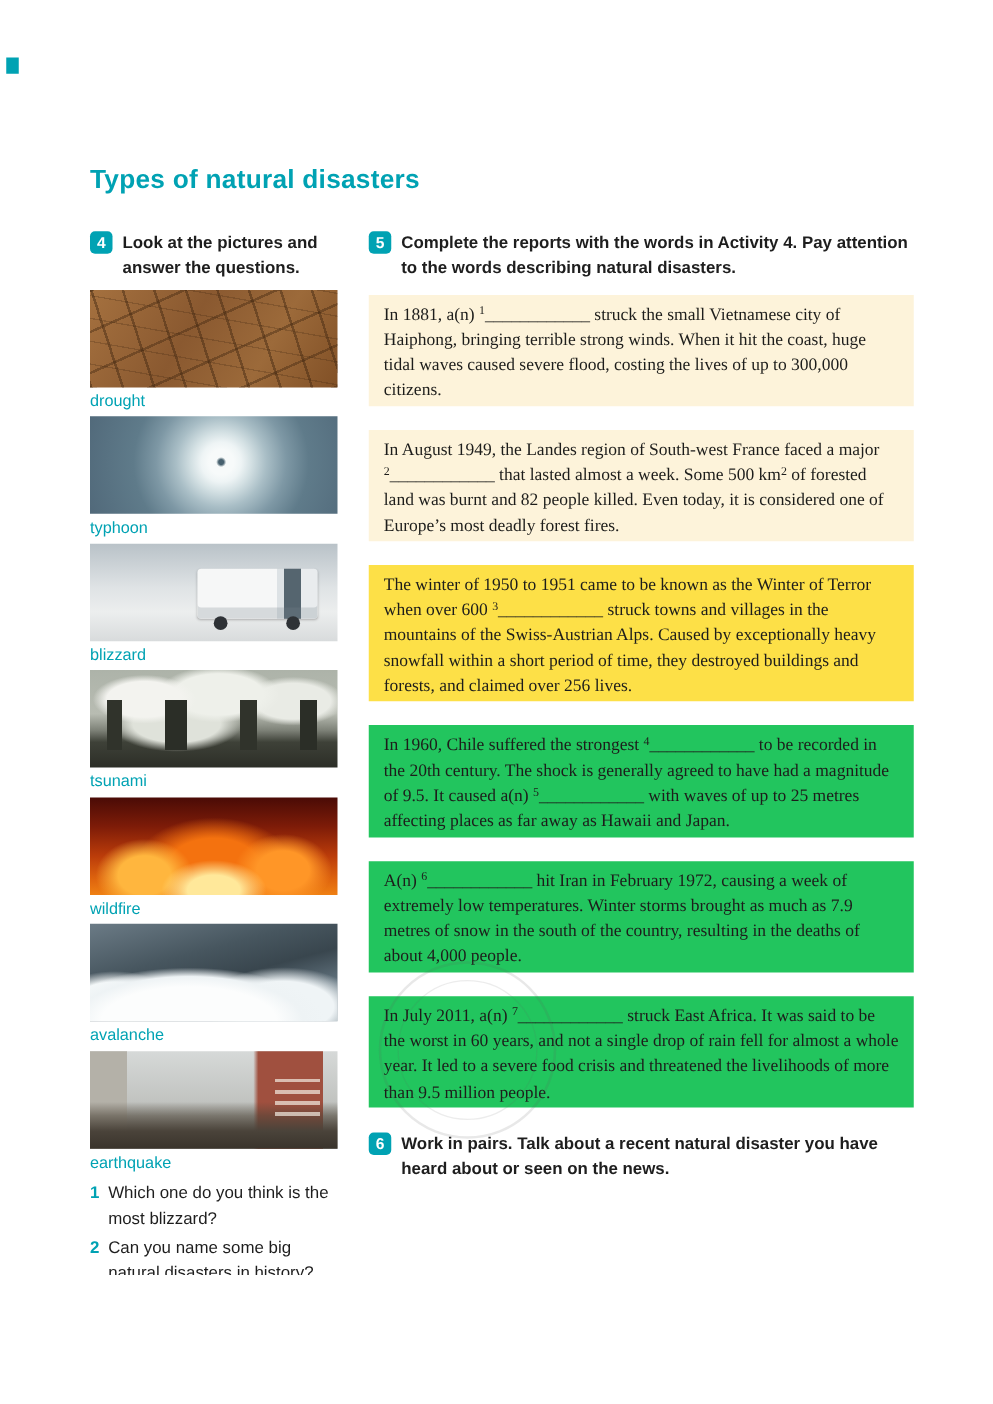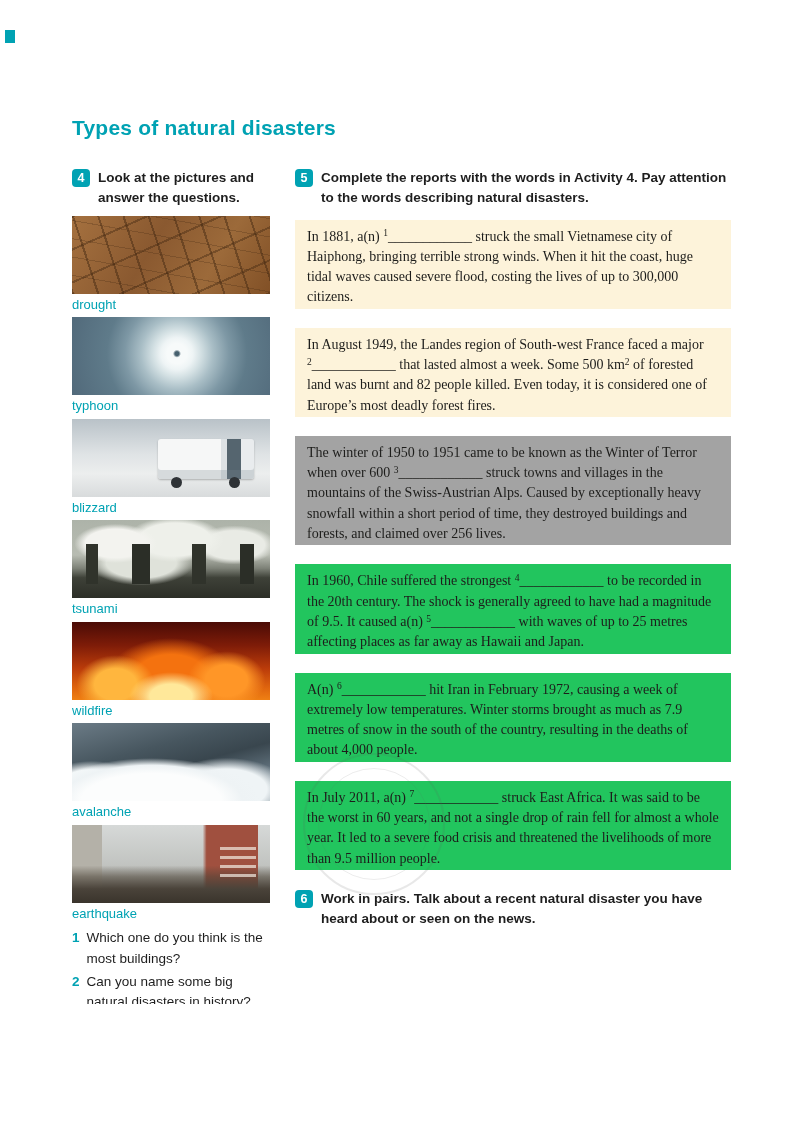--- a/index.html
+++ b/index.html
@@ -4,21 +4,21 @@
 <style>
   * { box-sizing: border-box; margin: 0; padding: 0; }
   html,body { background:#ffffff; }
   body { font-family: "Liberation Sans", sans-serif; color:#222; }
 
   .page {
     position: relative;
     width: 794px; height: 1004px;
     background: #ffffff;
     overflow: hidden;
-    margin: 0 auto;
+    margin: 16px auto;
   }
 
   .edge-mark {
     position:absolute; left:5px; top:30px; width:10px; height:13px;
     background:#00a2b3;
   }
 
   .page-title {
     position:absolute; left:72px; top:116px;
     font-size:21px; font-weight:700; color:#00a2b3;
@@ -131,21 +131,21 @@
   .report {
     padding:7px 12px 1px;
     font-family:"Liberation Serif","DejaVu Serif",serif;
     font-size:14px; line-height:1.45; color:#1d1d1b;
     margin-bottom:19px;
   }
   .report .sup {
     font-size:0.68em; position:relative; top:-0.45em; line-height:0;
   }
   .box-cream { background:#fdf3da; }
-  .box-peach { background:#a3a3a3; }
+  .box-peach { background:#fde047; }
   .box-gray  { background:#22c55e; }
   .act6-header { margin-top:3px; }
 
   
   .watermark {
     position:absolute; left:303px; top:753px; width:142px; height:142px;
     border:2px solid rgba(95,95,95,0.14); border-radius:50%;
     pointer-events:none;
   }
   .watermark::after {
@@ -212,21 +212,21 @@
       <figure class="figure">
         <div class="photo ph-earthquake"></div>
         <figcaption class="caption">earthquake</figcaption>
       </figure>
 
     </div>
 
     <div class="questions">
       <div class="question">
         <span class="qnum">1</span>
-        <span class="qtext">Which one do you think is the most buildings?</span>
+        <span class="qtext">Which one do you think is the most blizzard?</span>
       </div>
       <div class="question">
         <span class="qnum">2</span>
         <span class="qtext">Can you name some big natural disasters in history?</span>
       </div>
     </div>
 
   </div>
 
   <div class="col-right">

